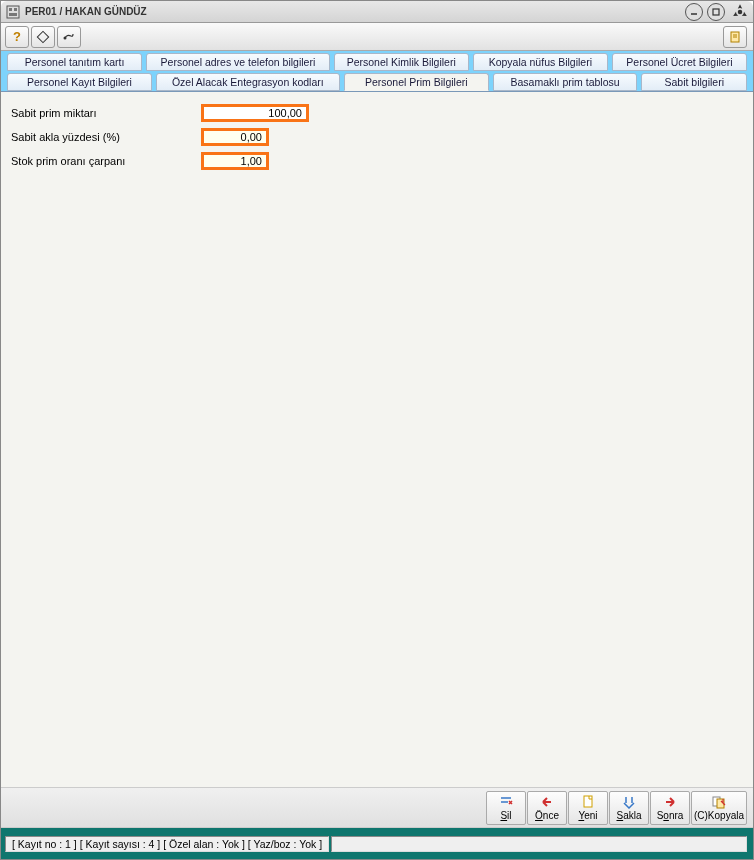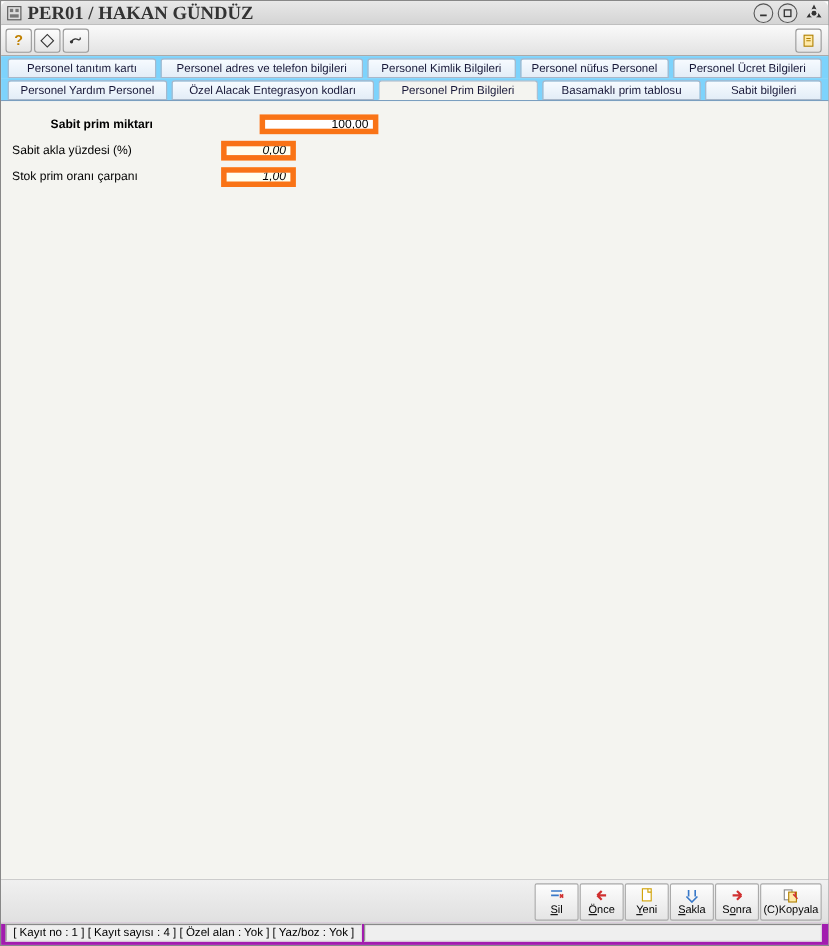--- a/index.html
+++ b/index.html
@@ -34,22 +34,21 @@
     height: 16px;
     margin-right: 4px;
     display: flex;
     align-items: center;
     justify-content: center;
   }
   .title-text {
     flex: 1;
     font-weight: bold;
     color: #333;
-    font-size: 17px;
-    font-family: Liberation Serif, serif;
+    font-size: 10px;
   }
   .title-controls {
     display: flex;
     gap: 4px;
   }
   .title-btn {
     width: 18px;
     height: 18px;
     border-radius: 50%;
     border: 1.5px solid #555;
@@ -132,34 +131,33 @@
   .form-row {
     display: flex;
     align-items: center;
     margin-bottom: 6px;
   }
   .form-label {
     width: 190px;
     color: #000;
     font-size: 11px;
   }
-  .form-label.bold { font-weight: bold; margin-left: 35px; }
+  .form-label.bold { font-weight: normal; }
   .form-input {
     height: 18px;
-    border: 5px solid #f97316;
+    border: 3px solid #f97316;
     background: #fff;
     text-align: right;
     padding: 0 4px;
     font-size: 11px;
     font-family: inherit;
   }
   .form-input.small {
     width: 68px;
     background: #fffff0;
-    font-style: italic;
   }
   .form-input.med {
     width: 108px;
   }
   .bottom-toolbar {
     height: 40px;
     background: linear-gradient(to bottom, #f0f0f0, #e0e0e0);
     border-top: 1px solid #ccc;
     display: flex;
     align-items: center;
@@ -188,25 +186,25 @@
     display: flex;
     align-items: center;
     justify-content: center;
   }
   .action-btn .lbl {
     font-size: 10px;
     line-height: 1;
   }
   .action-btn .lbl u { text-decoration: underline; }
   .statusbar {
-    height: 20px;
-    background: #a21caf;
+    height: 32px;
+    background: #0f766e;
     border-top: 1px solid #ccc;
     display: flex;
-    align-items: flex-start;
+    align-items: center;
     padding: 0 4px;
     font-size: 10.5px;
   }
   .status-cell {
     border: 1px inset #ddd;
     background: #efefef;
     padding: 1px 6px;
     height: 16px;
     display: flex;
     align-items: center;
@@ -272,25 +270,25 @@
           <line x1="5" y1="5" x2="9" y2="5" stroke="#b08000"></line>
           <line x1="5" y1="7" x2="9" y2="7" stroke="#b08000"></line>
         </svg>
     </div>
   </div>
 
   <div class="tabstrip">
     <div class="tab">Personel tanıtım kartı</div>
     <div class="tab" style="flex:1.4">Personel adres ve telefon bilgileri</div>
     <div class="tab">Personel Kimlik Bilgileri</div>
-    <div class="tab">Personel nüfus Personel</div>
+    <div class="tab">Kopyala nüfus Bilgileri</div>
     <div class="tab">Personel Ücret Bilgileri</div>
   </div>
   <div class="tabstrip row2">
-    <div class="tab">Personel Yardım Personel</div>
+    <div class="tab">Personel Kayıt Bilgileri</div>
     <div class="tab" style="flex:1.3">Özel Alacak Entegrasyon kodları</div>
     <div class="tab active">Personel Prim Bilgileri</div>
     <div class="tab">Basamaklı prim tablosu</div>
     <div class="tab" style="flex:0.7">Sabit bilgileri</div>
   </div>
 
   <div class="content-area">
     <div class="form-row">
       <div class="form-label bold">Sabit prim miktarı</div>
       <input class="form-input med" value="100,00" style="">

